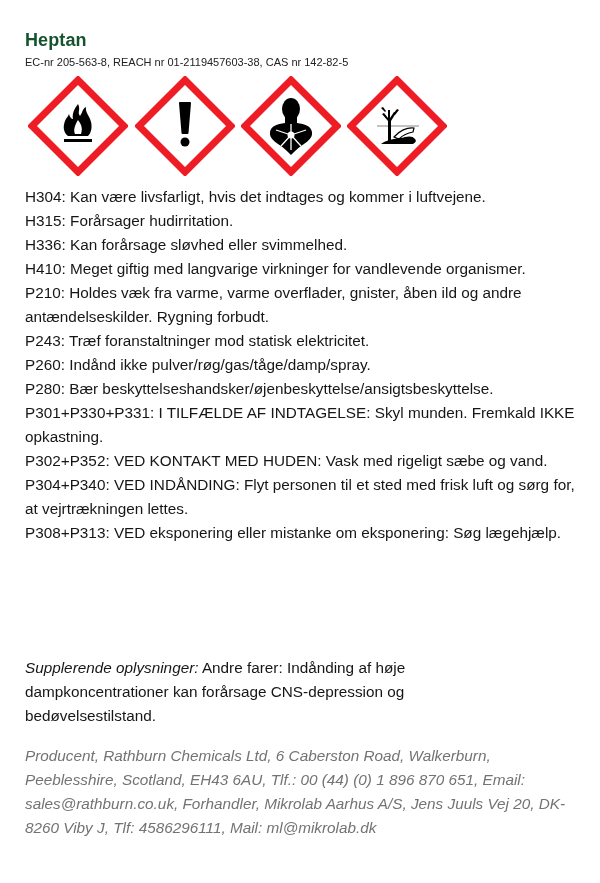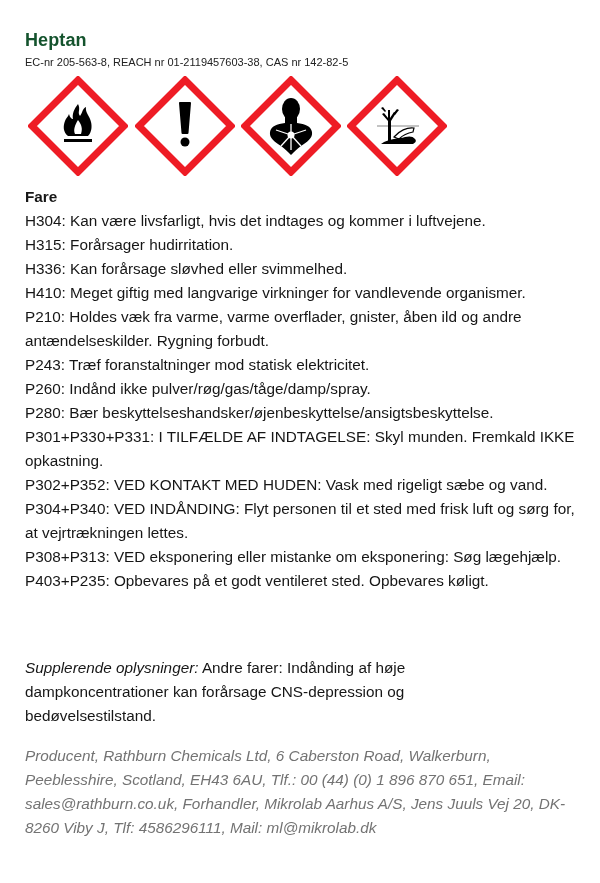--- a/index.html
+++ b/index.html
@@ -149,33 +149,31 @@
         <path d="M38,36 L34,32 L36,31 L39,35 Z" fill="#000"></path>
         <path d="M46,38 L50,33 L52,34 L48,39 Z" fill="#000"></path>
         <path d="M47,61 C52,55 60,51 67,52 L66,56 C60,57 55,60 52,63 Z" fill="#fff" stroke="#000" stroke-width="1.2"></path>
         <path d="M34,68 C42,62 52,63 58,61 C62,60 66,60 68,63 C70,65 68,67 66,68 Z" fill="#000"></path>
       </svg>
     </div>
 
   </div>
 
   <div class="statements">
-    <span class="signal-word">Fare</span>
     <span class="statement">H304: Kan være livsfarligt, hvis det indtages og kommer i luftvejene.</span>
     <span class="statement">H315: Forårsager hudirritation.</span>
     <span class="statement">H336: Kan forårsage sløvhed eller svimmelhed.</span>
     <span class="statement">H410: Meget giftig med langvarige virkninger for vandlevende organismer.</span>
     <span class="statement">P210: Holdes væk fra varme, varme overflader, gnister, åben ild og andre antændelseskilder. Rygning forbudt.</span>
     <span class="statement">P243: Træf foranstaltninger mod statisk elektricitet.</span>
     <span class="statement">P260: Indånd ikke pulver/røg/gas/tåge/damp/spray.</span>
     <span class="statement">P280: Bær beskyttelseshandsker/øjenbeskyttelse/ansigtsbeskyttelse.</span>
     <span class="statement">P301+P330+P331: I TILFÆLDE AF INDTAGELSE: Skyl munden. Fremkald IKKE opkastning.</span>
     <span class="statement">P302+P352: VED KONTAKT MED HUDEN: Vask med rigeligt sæbe og vand.</span>
     <span class="statement">P304+P340: VED INDÅNDING: Flyt personen til et sted med frisk luft og sørg for, at vejrtrækningen lettes.</span>
     <span class="statement">P308+P313: VED eksponering eller mistanke om eksponering: Søg lægehjælp.</span>
-    <span class="statement">P403+P235: Opbevares på et godt ventileret sted. Opbevares køligt.</span>
   </div>
 
   <div class="supplement"><span class="label">Supplerende oplysninger:</span><span> Andre farer: Indånding af høje dampkoncentrationer kan forårsage CNS-depression og bedøvelsestilstand.</span></div>
 
   <div class="producer">Producent, Rathburn Chemicals Ltd, 6 Caberston Road, Walkerburn, Peeblesshire, Scotland, EH43 6AU, Tlf.: 00 (44) (0) 1 896 870 651, Email: sales@rathburn.co.uk, Forhandler, Mikrolab Aarhus A/S, Jens Juuls Vej 20, DK-8260 Viby J, Tlf: 4586296111, Mail: ml@mikrolab.dk</div>
 
 </div>
 
 </body></html>

